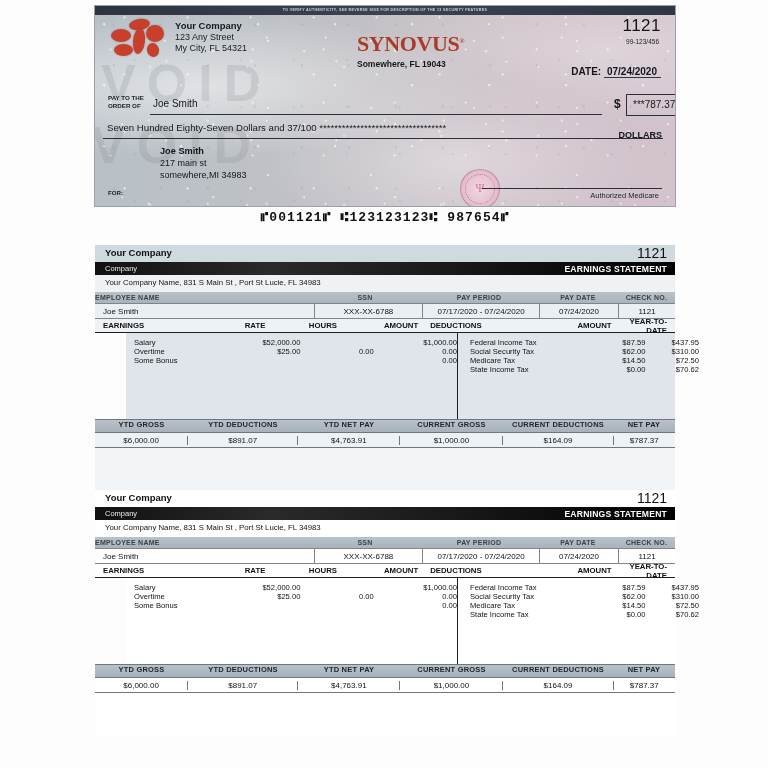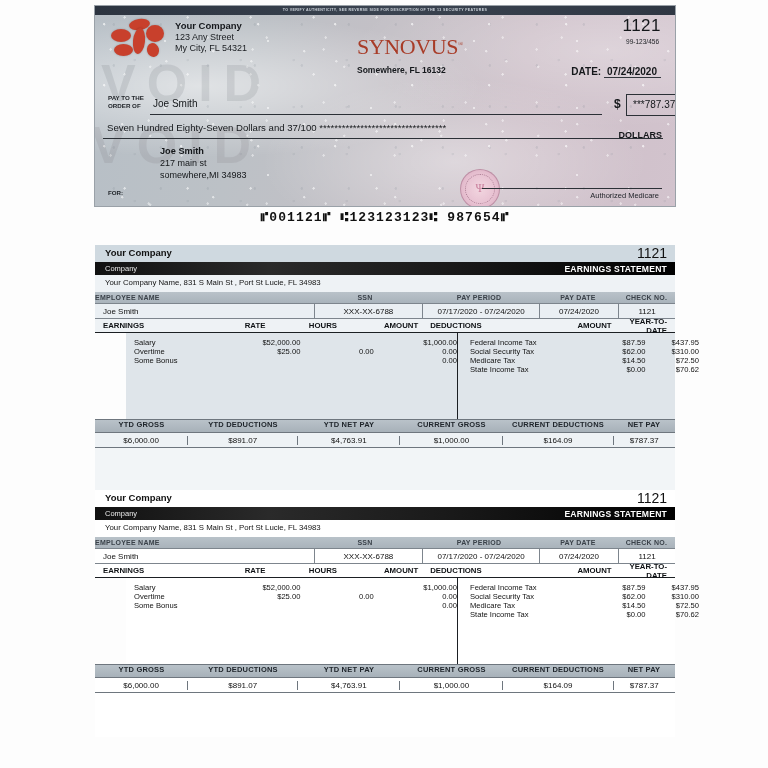--- a/index.html
+++ b/index.html
@@ -58,22 +58,22 @@
   .l3{left:24px;top:9px;width:12px;height:26px;border-radius:4px;transform:rotate(6deg);}
   .l4{left:37px;top:6px;width:18px;height:17px;}
   .l5{left:5px;top:25px;width:19px;height:12px;}
   .l6{left:38px;top:24px;width:12px;height:14px;border-radius:3px;transform:rotate(-14deg);}
 
   .coName{position:absolute;left:80px;top:14px;font-size:9.5px;font-weight:bold;color:#15181c;}
   .coAddr{position:absolute;left:80px;font-size:9px;color:#1a1d21;}
   .coAddr.a1{top:26px;} .coAddr.a2{top:37px;}
 
   .bank{position:absolute;left:262px;top:23px;}
-  .bankName{font-family:"Liberation Serif",serif;font-weight:normal;color:#a83c28;
-    font-size:22px;letter-spacing:-.4px;line-height:31px;}
+  .bankName{font-family:"Liberation Serif",serif;font-weight:bold;color:#a83c28;
+    font-size:22px;letter-spacing:-.4px;line-height:24px;}
   .bankName sup{font-size:7px;vertical-align:super;}
   .bankCity{font-size:8.5px;font-weight:bold;color:#15181c;margin-top:3px;}
 
   .ckno{position:absolute;right:14px;top:10px;font-size:17px;color:#14171a;letter-spacing:.5px;}
   .frac{position:absolute;right:16px;top:32px;font-size:6.5px;color:#1b1e22;}
   .dateRow{position:absolute;right:14px;top:60px;font-size:10px;font-weight:bold;color:#14171a;}
   .dateRow .val{display:inline-block;border-bottom:1px solid #31363c;padding:0 4px 0 3px;font-weight:bold;}
 
   .ptto{position:absolute;left:13px;top:88px;font-size:6.2px;font-weight:bold;color:#22262b;line-height:7.5px;}
   .payee{position:absolute;left:58px;top:92px;font-size:10px;color:#14171a;}
@@ -197,21 +197,21 @@
         <i class="l5"></i>
         <i class="l6"></i>
     </div>
 
     <div class="coName">Your Company</div>
     <div class="coAddr a1">123 Any Street</div>
     <div class="coAddr a2">My City, FL 54321</div>
 
     <div class="bank">
       <div class="bankName"><span>SYNOVUS</span><sup>®</sup></div>
-      <div class="bankCity">Somewhere, FL 16132</div>
+      <div class="bankCity">Somewhere, FL 19043</div>
     </div>
 
     <div class="ckno">1121</div>
     <div class="frac">99-123/456</div>
     <div class="dateRow">
       <span>DATE:</span>
       <span class="val">07/24/2020</span>
     </div>
 
     <div class="ptto">

